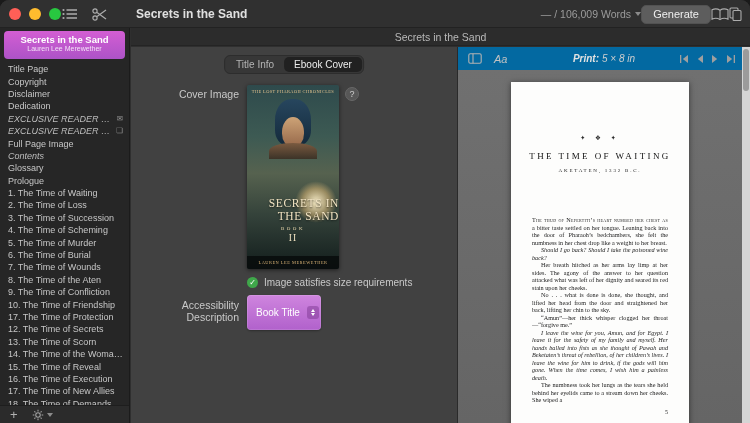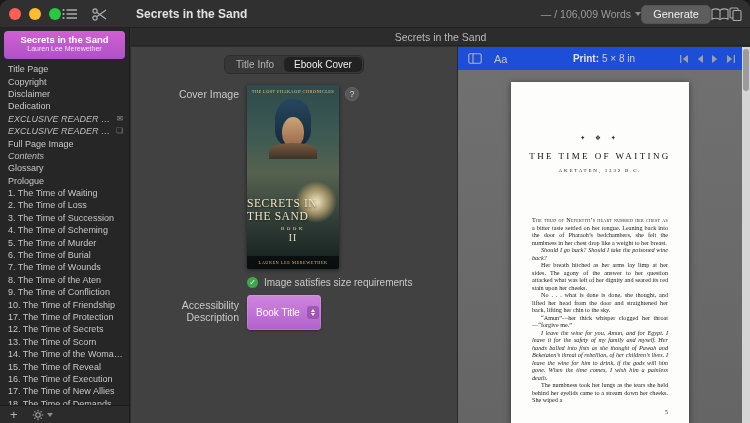--- a/index.html
+++ b/index.html
@@ -65,21 +65,21 @@
     background:radial-gradient(circle,rgba(255,242,204,.95),rgba(255,208,130,.45) 45%,rgba(255,208,130,0) 70%);}
   .cover-headdress{position:absolute;left:28px;top:14px;width:36px;height:46px;border-radius:45% 45% 32% 32%;
     background:linear-gradient(180deg,#27465e,#142a3c);}
   .cover-face{position:absolute;left:35px;top:32px;width:22px;height:30px;border-radius:50% 50% 45% 45%;
     background:linear-gradient(180deg,#cda377,#96684а);
     background:linear-gradient(180deg,#cda377,#96684a);}
   .cover-shoulders{position:absolute;left:22px;top:58px;width:48px;height:16px;border-radius:50% 50% 0 0;
     background:linear-gradient(180deg,#7a5a40,#3c3328);}
   .cover-series{position:absolute;top:4px;left:0;right:0;text-align:center;font-family:"Liberation Serif",serif;
     font-size:4.4px;letter-spacing:.4px;color:#e5c48f;}
-  .cover-title{position:absolute;top:112px;left:0;right:0;text-align:left;font-family:"Liberation Serif",serif;
+  .cover-title{position:absolute;top:112px;left:0;right:0;text-align:right;font-family:"Liberation Serif",serif;
     font-size:11.5px;line-height:12.5px;letter-spacing:.6px;color:#f1e3c2;text-shadow:0 1px 2px rgba(0,0,0,.65);}
   .cover-book-label{position:absolute;top:141px;left:0;right:0;text-align:center;font-family:"Liberation Serif",serif;
     font-size:5px;letter-spacing:2.5px;color:#ead9ad;}
   .cover-book-numeral{position:absolute;top:148px;left:0;right:0;text-align:center;font-family:"Liberation Serif",serif;
     font-size:9.5px;letter-spacing:1px;color:#f1e3c2;}
   .cover-author-band{position:absolute;bottom:0;left:0;right:0;height:13px;background:rgba(8,12,12,.85);
     display:flex;align-items:center;justify-content:center;font-family:"Liberation Serif",serif;
     font-size:4.4px;letter-spacing:.5px;color:#dcb478;}
   .help-btn{position:absolute;left:214px;top:40px;width:14px;height:14px;border-radius:50%;background:#575757;
     border:1px solid #676767;color:#cecece;font-size:9px;text-align:center;line-height:12px;}
@@ -94,21 +94,21 @@
     background:linear-gradient(180deg,#cf85de,#b161cc);border-radius:4px;padding:0 2px 0 9px;
     box-shadow:inset 0 0 0 .5px rgba(255,255,255,.25),0 1px 2px rgba(0,0,0,.3);}
   .dropdown-label{font-size:10px;color:#fff;margin-right:7px;}
   .chev-box{width:12px;height:13px;border-radius:3px;background:rgba(120,50,140,.45);
     display:flex;flex-direction:column;align-items:center;justify-content:center;gap:1.5px;}
   .tri-up{width:0;height:0;border-left:2.8px solid transparent;border-right:2.8px solid transparent;border-bottom:3.2px solid #fff;}
   .tri-dn{width:0;height:0;border-left:2.8px solid transparent;border-right:2.8px solid transparent;border-top:3.2px solid #fff;}
 
   
   .preview{position:absolute;top:47px;left:457px;right:0;bottom:0;border-left:1px solid #2a2a2a;}
-  .preview-toolbar{position:absolute;top:0;left:0;right:0;height:37px;background:#1d4ed8;border-bottom:1px solid #2b2b2b;}
+  .preview-toolbar{position:absolute;top:0;left:0;right:0;height:37px;background:#0369a1;border-bottom:1px solid #2b2b2b;font-style:italic;}
   .pt-left{position:absolute;left:10px;top:0;height:23px;display:flex;align-items:center;gap:12px;color:#b3b3b3;}
   .pt-aa{font-size:11px;color:#c2c2c2;}
   .pt-center{position:absolute;left:8px;right:8px;top:0;height:23px;display:flex;align-items:center;justify-content:center;
     font-size:10px;color:#cfcfcf;gap:3px;}
   .pt-print-label{font-weight:700;color:#e2e2e2;}
   .pt-nav{position:absolute;right:14px;top:0;height:23px;display:flex;align-items:center;gap:7px;color:#9f9f9f;}
   .preview-canvas{position:absolute;top:23px;left:0;right:0;bottom:0;overflow:hidden;
     background:linear-gradient(180deg,#707070,#656565);}
   .page{position:absolute;left:53px;top:12px;width:178px;height:348px;background:#fdfdfc;
     box-shadow:0 1px 6px rgba(0,0,0,.5);font-family:"Liberation Serif",serif;color:#1c1c1c;}

